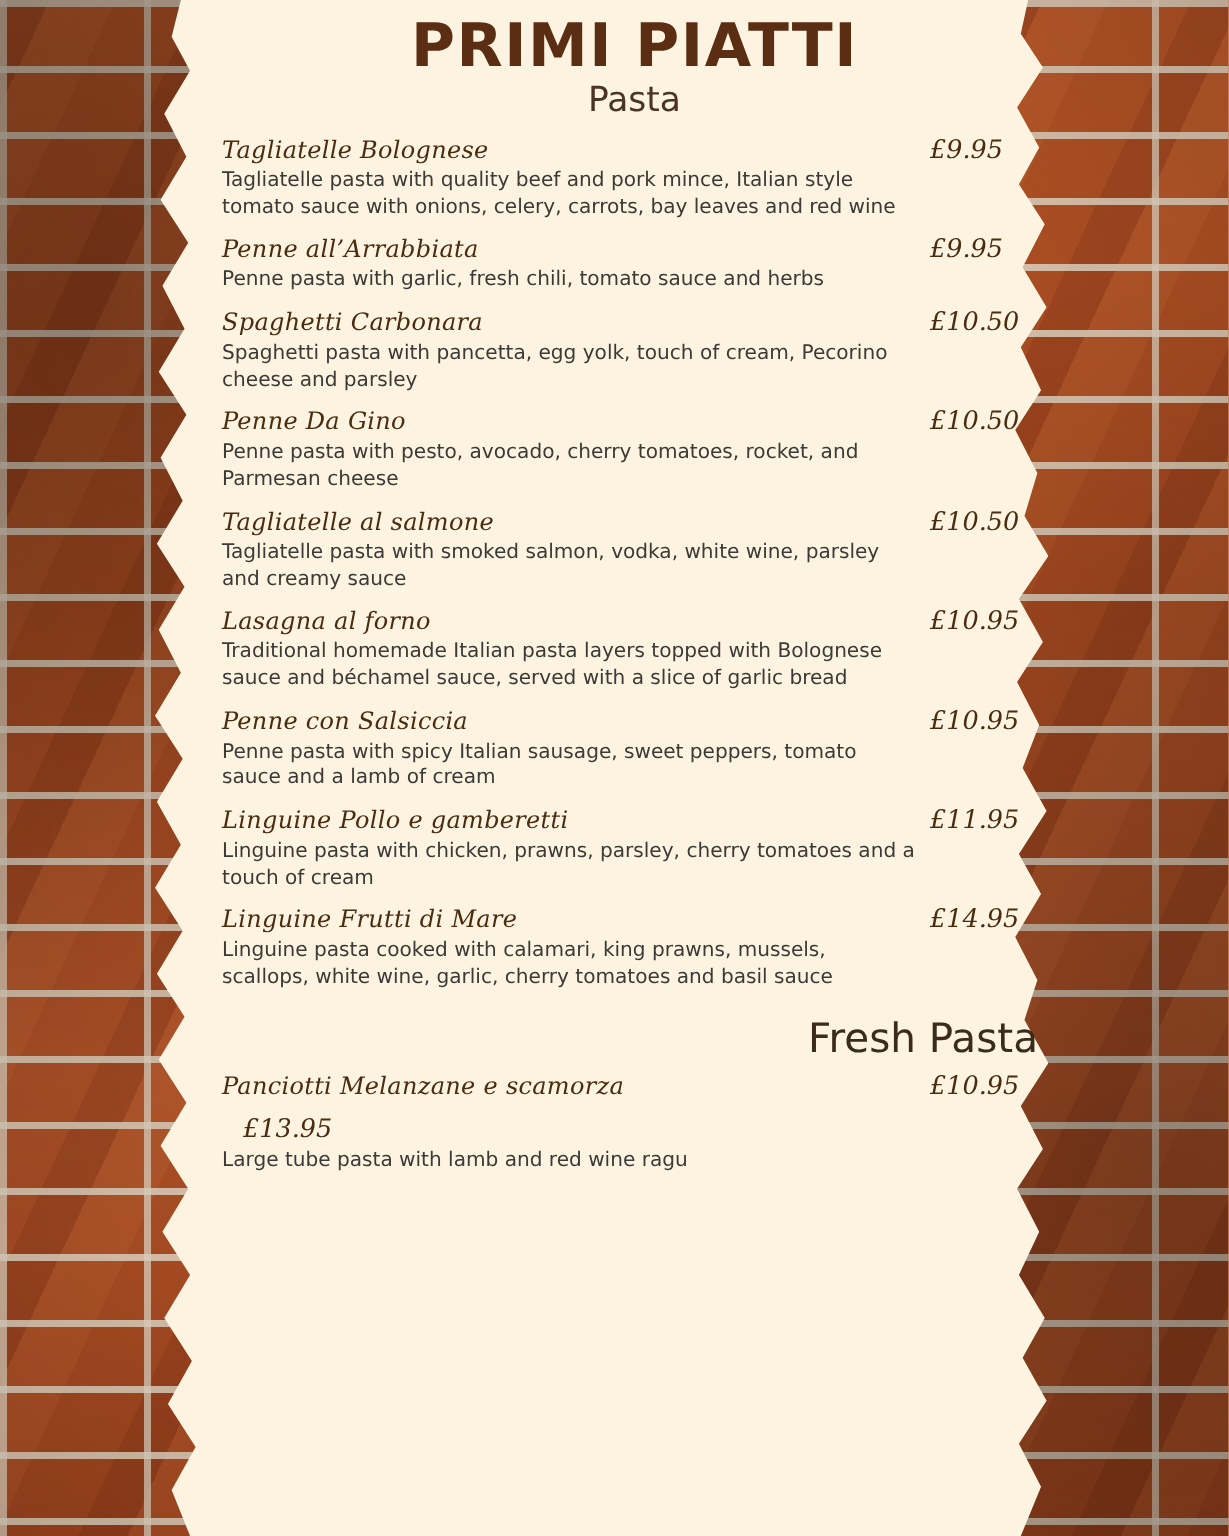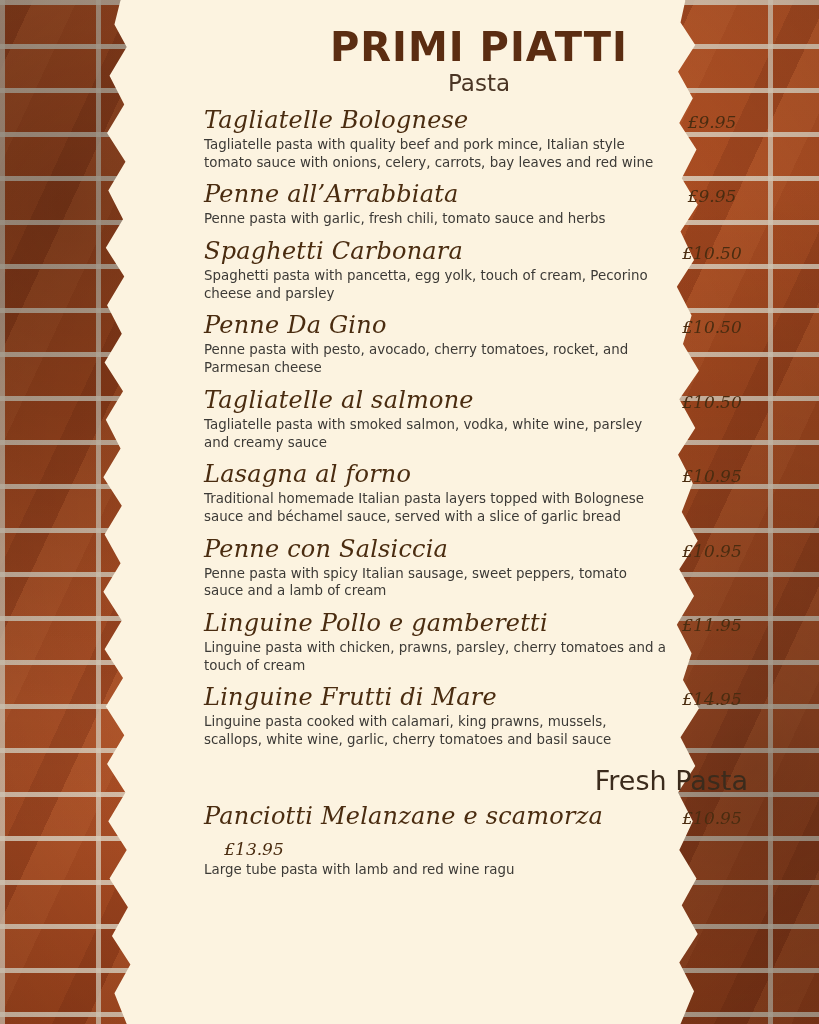--- a/index.html
+++ b/index.html
@@ -93,23 +93,22 @@
       2.2% 7.4%, 5.0% 4.6%, 3.0% 2.4%
     );
   }
 
   .content {
     position: absolute;
     top: 0;
     left: 96px;
     width: 614px;
     height: 1024px;
-    padding: 16px;
+    padding: 0;
     box-sizing: border-box;
-    margin-left: 40px;
   }
 
   .inner {
     padding: 6px 18px 0 52px;
     box-sizing: border-box;
     width: 614px;
   }
 
   
   .title {
@@ -145,35 +144,35 @@
     margin-bottom: 9px;
   }
   .item-head {
     display: flex;
     align-items: baseline;
     justify-content: space-between;
   }
   .item-name {
     font-family: "DejaVu Serif", serif;
     font-style: italic;
-    font-size: 24px;
+    font-size: 16px;
     color: #4a2c10;
     letter-spacing: 0.2px;
     font-weight: normal;
     white-space: nowrap;
   }
   .item-price {
     font-family: "DejaVu Serif", serif;
     font-style: italic;
     font-size: 17px;
     color: #4a2c10;
     margin-left: 14px;
     white-space: nowrap;
     min-width: 72px;
-    text-align: center;
+    text-align: left;
   }
   .item-desc {
     font-family: "DejaVu Sans", sans-serif;
     font-size: 13.4px;
     line-height: 1.32;
     color: #3c3a36;
     max-width: 462px;
     margin-top: 2px;
   }
 </style>

